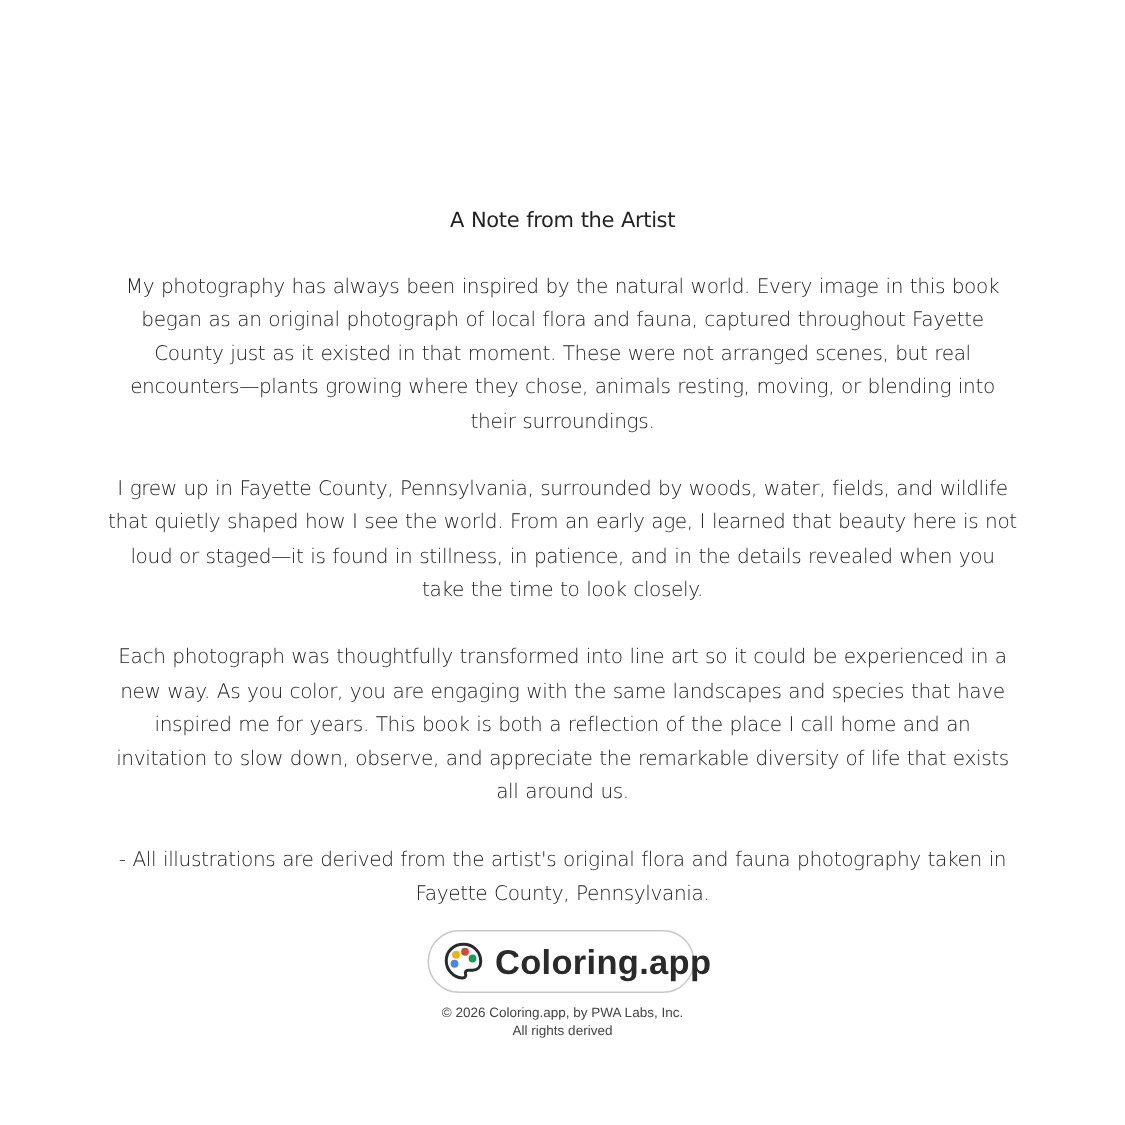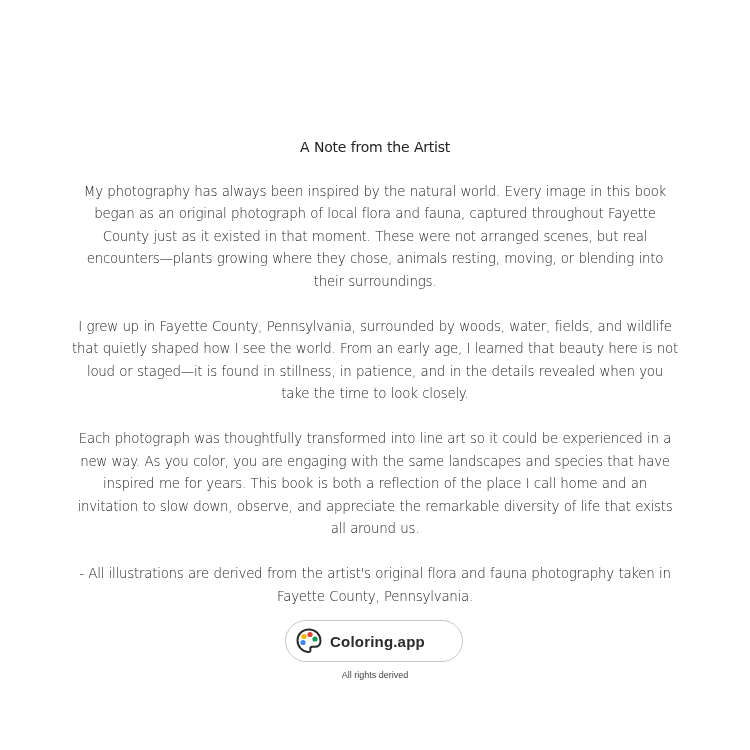--- a/index.html
+++ b/index.html
@@ -64,21 +64,21 @@
     }
     .badge .palette {
       width: 28px;
       height: 28px;
       flex: 0 0 28px;
     }
     .badge .brand {
       margin-left: 7px;
       font-family: "Liberation Sans", sans-serif;
       font-weight: bold;
-      font-size: 15px;
+      font-size: 23px;
       color: #2a2a2a;
       letter-spacing: 0.2px;
     }
     .footer {
       position: absolute;
       left: 0;
       width: 750px;
       top: 669px;
       text-align: center;
       font-family: "Liberation Sans", sans-serif;
@@ -105,16 +105,17 @@
       <path d="M14 2.5 C7 2.5 2.5 7.5 2.5 13.5 C2.5 19.5 7.2 24.5 13 25 C15 25.2 15.8 24 15.4 22.6 C15 21.2 15.4 19.8 17.2 19.8 L20 19.8 C23.2 19.8 25.5 17.6 25.5 14 C25.5 7.5 20.5 2.5 14 2.5 Z" fill="#ffffff" stroke="#2a2a2a" stroke-width="2" stroke-linejoin="round"></path>
       <circle cx="9" cy="9.5" r="2.6" fill="#F4B400"></circle>
       <circle cx="15" cy="7.5" r="2.6" fill="#DB4437"></circle>
       <circle cx="20" cy="12" r="2.6" fill="#0F9D58"></circle>
       <circle cx="8" cy="15.5" r="2.6" fill="#4285F4"></circle>
     </svg>
     <span class="brand">Coloring.app</span>
   </div>
 
   <div class="footer">
+    <div>© 2026 Coloring.app, by PWA Labs, Inc.</div>
     <div>All rights derived</div>
   </div>
 
 </div>
 
 </body></html>

